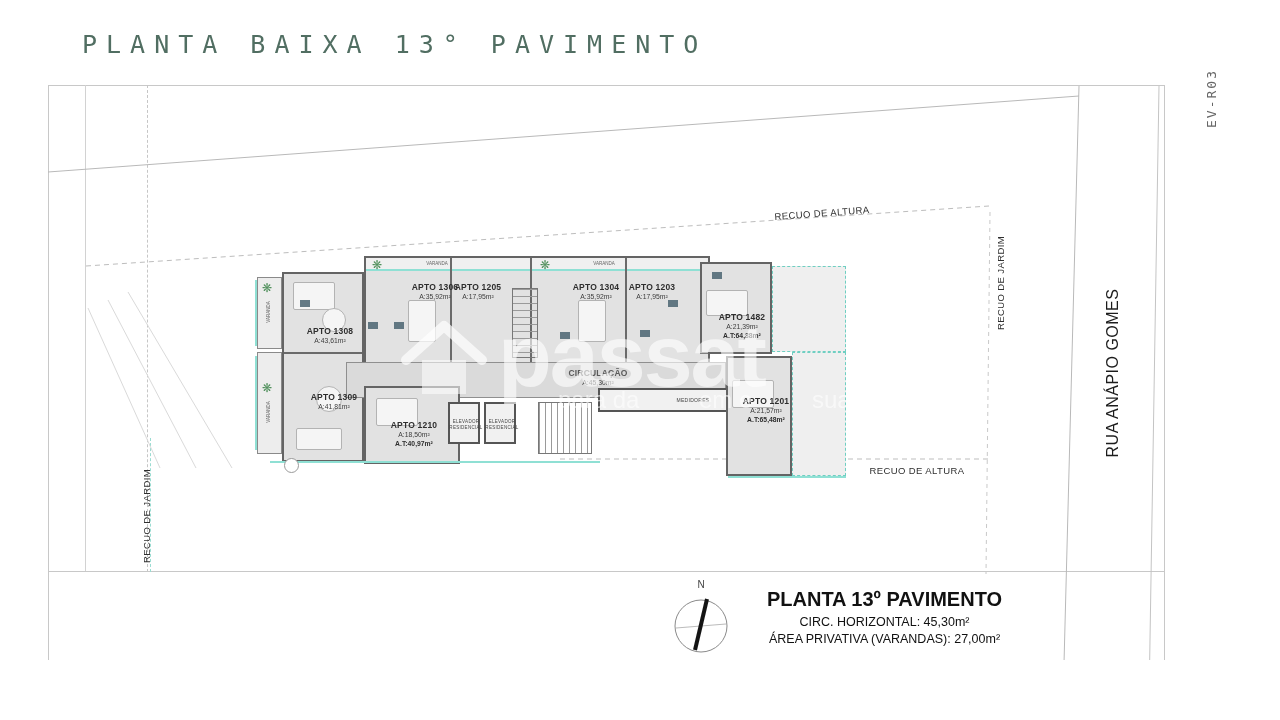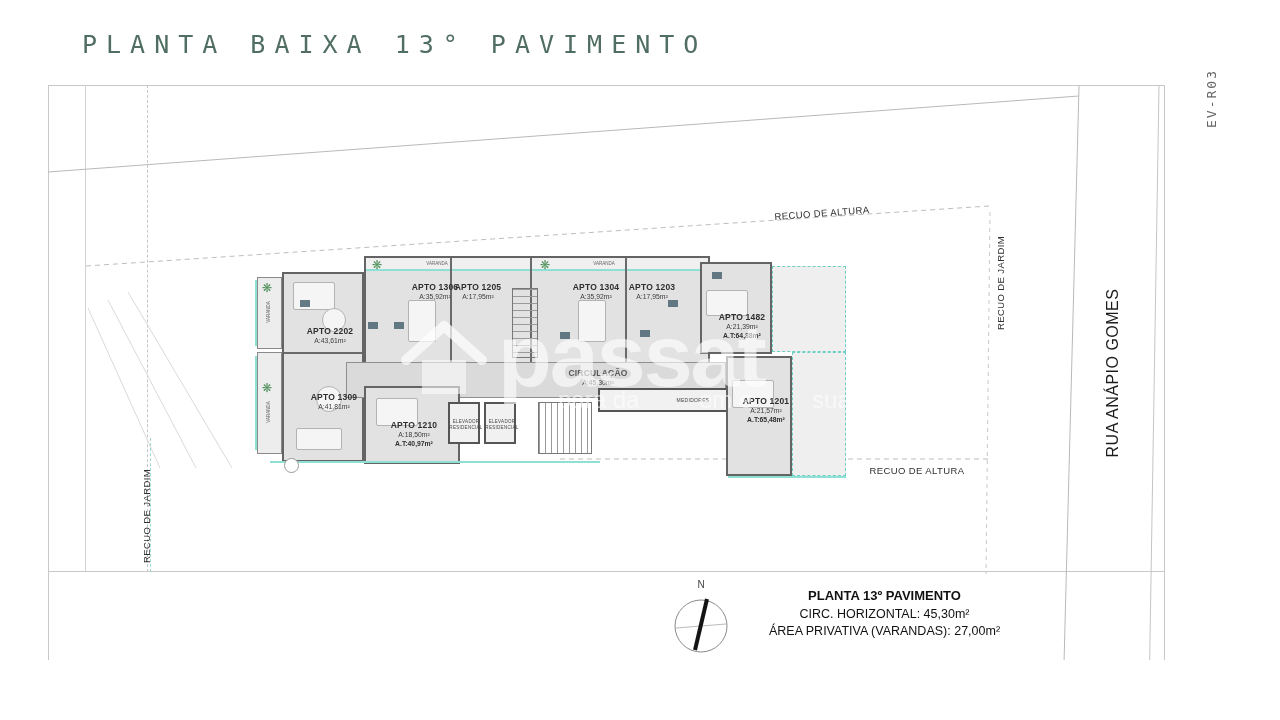--- a/index.html
+++ b/index.html
@@ -60,21 +60,21 @@
                  white-space:nowrap;z-index:3;}
   .varanda-label.rot{transform:translate(-50%,-50%) rotate(-90deg);}
   
   .watermark{position:absolute;left:398px;top:312px;display:flex;align-items:center;z-index:5;}
   .wm-text{font-size:88px;font-weight:700;letter-spacing:-2px;color:rgba(255,255,255,.62);
            line-height:1;margin-left:8px;}
   .wm-tagline{position:absolute;left:558px;top:386px;width:330px;display:flex;
               justify-content:space-between;z-index:5;font-size:24px;color:rgba(255,255,255,.58);}
   
   .summary{position:absolute;left:742px;top:588px;width:285px;text-align:center;color:#111;z-index:4;}
-  .summary .s-title{font-size:13px;font-weight:700;margin-bottom:3px;}
+  .summary .s-title{font-size:20px;font-weight:700;margin-bottom:3px;}
   .summary .s-line{font-size:12.5px;line-height:16.5px;}
   .compass{position:absolute;left:666px;top:576px;z-index:4;}
 </style>
 </head>
 <body>
 
 <div class="sheet">
 
   <div class="title">PLANTA BAIXA 13° PAVIMENTO</div>
   <div class="rev">EV-R03</div>
@@ -165,21 +165,21 @@
 
     <div class="fixture" style="left:300px;top:300px;width:10px;height:7px;"></div>
     <div class="fixture" style="left:368px;top:322px;width:10px;height:7px;"></div>
     <div class="fixture" style="left:394px;top:322px;width:10px;height:7px;"></div>
     <div class="fixture" style="left:560px;top:332px;width:10px;height:7px;"></div>
     <div class="fixture" style="left:640px;top:330px;width:10px;height:7px;"></div>
     <div class="fixture" style="left:668px;top:300px;width:10px;height:7px;"></div>
     <div class="fixture" style="left:712px;top:272px;width:10px;height:7px;"></div>
 
     <div class="apt-label" style="left:330px;top:336px;">
-      <div class="apt-name">APTO 2202</div>
+      <div class="apt-name">APTO 1308</div>
       <div class="apt-area">A:43,61m²</div>
     </div>
     <div class="apt-label" style="left:334px;top:402px;">
       <div class="apt-name">APTO 1309</div>
       <div class="apt-area">A:41,81m²</div>
     </div>
     <div class="apt-label" style="left:414px;top:434px;">
       <div class="apt-name">APTO 1210</div>
       <div class="apt-area">A:18,50m²</div>
       <div class="apt-total">A.T:40,97m²</div>

